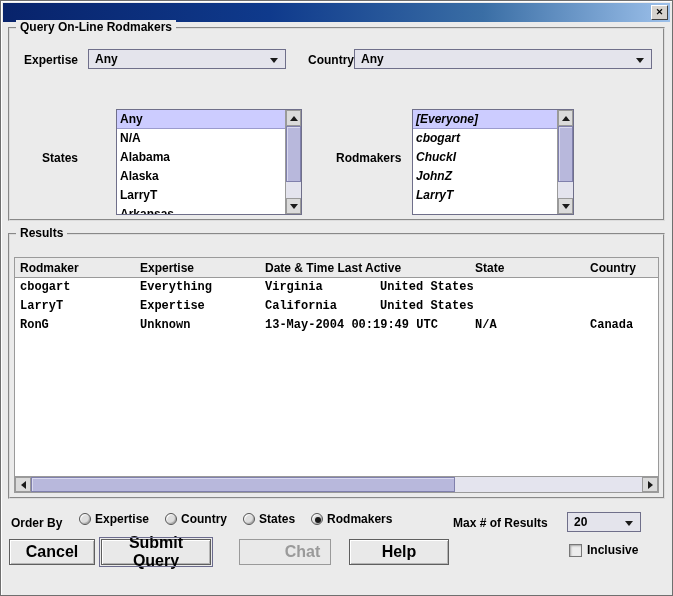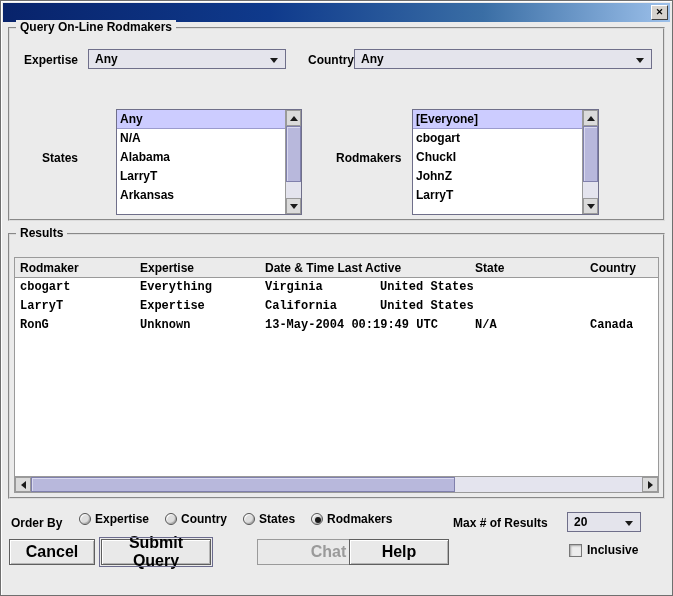--- a/index.html
+++ b/index.html
@@ -128,20 +128,23 @@
           </div>
 
           <div class="list-item">
             <span>N/A</span>
           </div>
 
           <div class="list-item">
             <span>Alabama</span>
           </div>
 
+          <div class="list-item">
+            <span>Alaska</span>
+          </div>
 
           <div class="list-item">
             <span>LarryT</span>
           </div>
 
           <div class="list-item">
             <span>Arkansas</span>
           </div>
         </div>
       <div class="vscroll">
@@ -151,21 +154,21 @@
         <div class="sb-track">
             <div class="sb-thumb"></div>
           </div>
         <div class="sb-btn">
             <span class="tri-down"></span>
           </div>
       </div>
     </div>
 
     <span class="lbl abs" style="left:326px;top:122px;">Rodmakers</span>
-    <div class="listbox" style="left:402px;top:80px;width:187px;height:106px;">
+    <div class="listbox" style="left:402px;top:80px;width:162px;height:106px;font-style:italic;">
       <div class="list-items">
 
           <div class="list-item selected">
             <span>[Everyone]</span>
           </div>
 
           <div class="list-item">
             <span>cbogart</span>
           </div>
 
@@ -271,21 +274,21 @@
     </div>
 
   <span class="lbl abs" style="left:452px;top:515px;">Max # of Results</span>
   <div class="combo" style="left:566px;top:511px;width:74px;">
     <span>20</span>
     <span class="combo-arrow"></span>
   </div>
 
   <button class="btn" style="left:8px;top:538px;width:86px;">Cancel</button>
   <button class="btn focused" style="left:100px;top:538px;width:110px;">Submit Query</button>
-  <button class="btn disabled" style="left:256px;top:538px;width:108px;padding-left:41px;">Chat</button>
+  <button class="btn disabled" style="left:238px;top:538px;width:92px;padding-left:41px;">Chat</button>
   <button class="btn" style="left:348px;top:538px;width:100px;">Help</button>
 
   <label class="checkbox-row" style="left:568px;top:542px;">
     <span class="checkbox"></span>
     <span class="lbl">Inclusive</span>
   </label>
 
 </div>
 
 </body></html>

